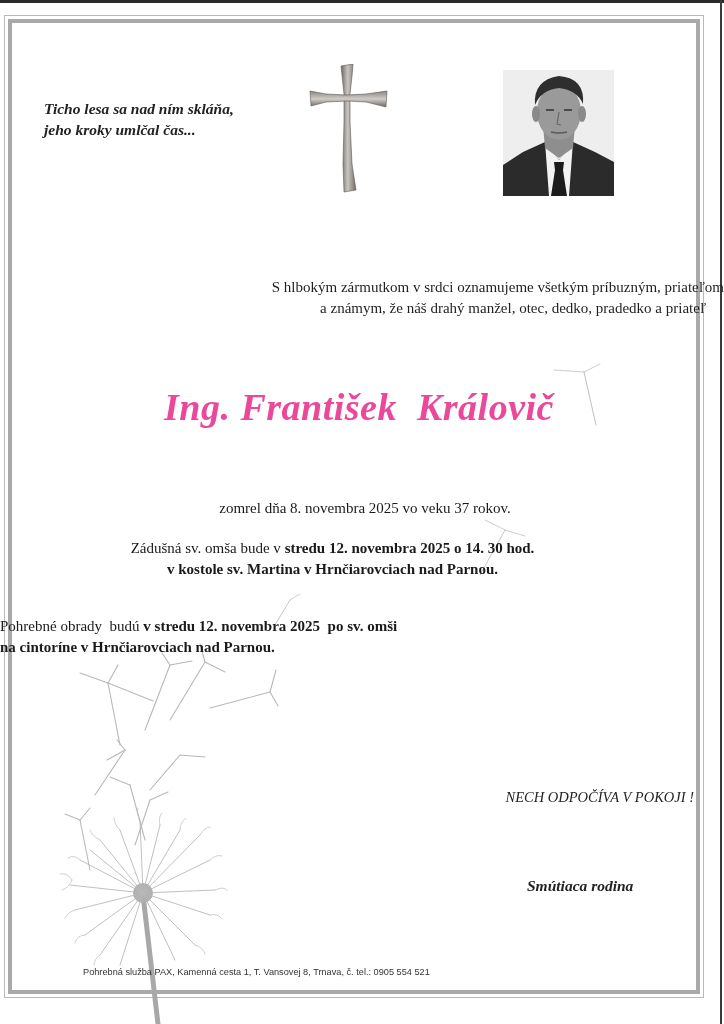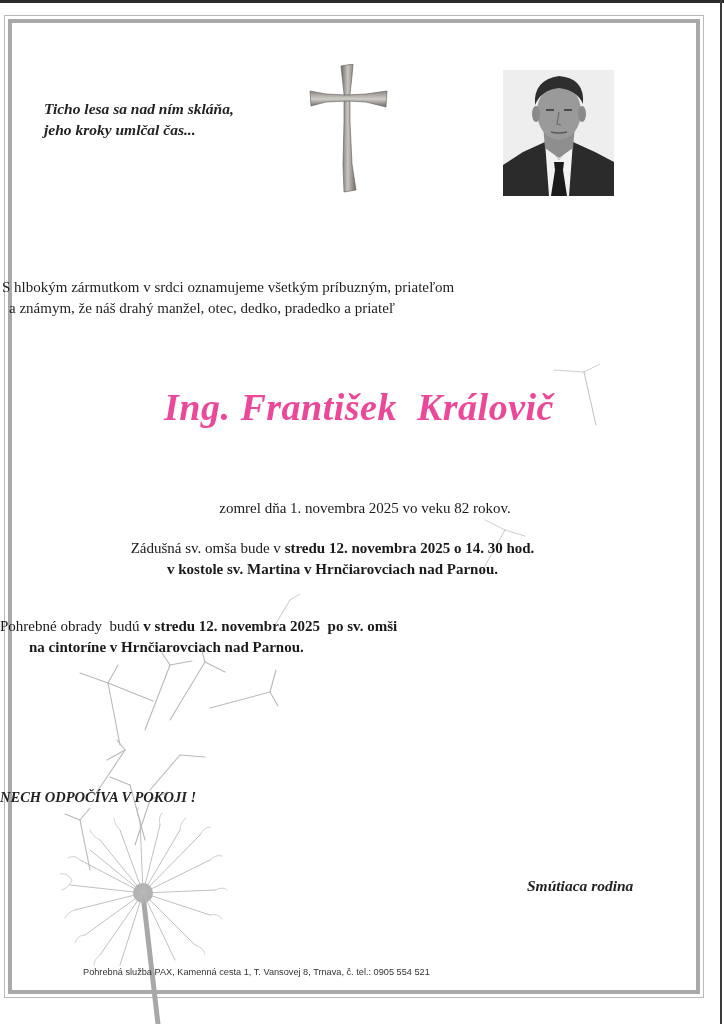--- a/index.html
+++ b/index.html
@@ -4,30 +4,30 @@
 <style>
   html, body { margin:0; padding:0; }
   body { width:724px; height:1024px; background:#ffffff; position:relative; overflow:hidden; font-family:"Liberation Serif", serif; color:#1a1a1a; }
   .scan-top { position:absolute; left:0; top:0; width:724px; height:3px; background:#2a2a2a; }
   .scan-right { position:absolute; right:2px; top:0; width:2px; height:1024px; background:#3a3a3a; }
   .frame-outer { position:absolute; left:4px; top:15px; width:700px; height:983px; border:1px solid #b8b8b8; box-sizing:border-box; }
   .frame-inner { position:absolute; left:8px; top:19px; width:692px; height:975px; border:4px solid #a9a9a9; box-sizing:border-box; }
   .motto { position:absolute; left:44px; top:98px; font-style:italic; font-weight:bold; font-size:15.5px; line-height:21px; color:#222; }
   .cross { position:absolute; left:308px; top:64px; width:82px; height:130px; }
   .photo { position:absolute; left:503px; top:70px; width:111px; height:126px; background:#ededed; overflow:hidden; }
-  .intro { position:absolute; left:0; width:724px; top:277px; text-align:left; font-size:15px; line-height:21px; color:#1f1f1f; }
+  .intro { position:absolute; left:0; width:724px; top:277px; text-align:right; font-size:15px; line-height:21px; color:#1f1f1f; }
   .intro .l1 { display:block; padding-left:2px; }
   .intro .l2 { display:block; padding-right:18px;padding-left:9px; }
   .name { position:absolute; left:0; width:724px; top:385px; text-align:center; font-style:italic; font-weight:bold; font-size:38px; line-height:44px; color:#ec4899; letter-spacing:0.5px; padding-right:6px; box-sizing:border-box; }
   .died { position:absolute; left:0; width:724px; top:498px; text-align:center; font-size:15px; line-height:20px; padding-left:6px; box-sizing:border-box; }
   .mass { position:absolute; left:0; width:673px; top:538px; text-align:center; font-size:15px; line-height:21px; padding-right:8px; box-sizing:border-box; }
   .burial { position:absolute; left:0; width:724px; top:616px; font-size:15px; line-height:21px; padding-right:10px; box-sizing:border-box; }
-  .burial .l2 { display:block; padding-right:70px;padding-left:29px; }
+  .burial .l2 { display:block; padding-right:70px; }
   b { font-weight:bold; }
-  .rip { position:absolute; left:0; width:724px; top:789px; text-align:left; font-style:italic; font-weight:bold; font-size:14.5px; padding-right:30px; box-sizing:border-box; color:#222; }
+  .rip { position:absolute; left:0; width:724px; top:789px; text-align:right; font-style:italic; font-weight:normal; font-size:14.5px; padding-right:30px; box-sizing:border-box; color:#222;padding-left:48px; }
   .family { position:absolute; left:527px; top:877px; font-style:italic; font-weight:bold; font-size:15.5px; color:#222; }
   .footer { position:absolute; left:83px; top:967px; font-family:"Liberation Sans", sans-serif; font-size:9.2px; color:#333; }
   .dandelion { position:absolute; left:0; top:0; width:724px; height:1024px; pointer-events:none; }
 </style>
 </head>
 <body>
 
 <div class="scan-top"></div>
 <div class="scan-right"></div>
 <div class="frame-outer"></div>
@@ -168,21 +168,21 @@
   </svg>
 </div>
 
 <div class="intro">
   <span class="l1">S hlbokým zármutkom v srdci oznamujeme všetkým príbuzným, priateľom</span>
   <span class="l2">a známym, že náš drahý manžel, otec, dedko, pradedko a priateľ</span>
 </div>
 
 <div class="name" style="white-space:pre;">Ing. František  Královič</div>
 
-<div class="died">zomrel dňa 1. novembra 2025 vo veku 82 rokov.</div>
+<div class="died">zomrel dňa 8. novembra 2025 vo veku 37 rokov.</div>
 
 <div class="mass">
   <div>
     <span style="white-space:pre;">Zádušná sv. omša bude v </span><b>stredu 12. novembra 2025 o 14. 30 hod.</b>
   </div>
   <div><b>v kostole sv. Martina v Hrnčiarovciach nad Parnou.</b></div>
 </div>
 
 <div class="burial">
   <div>

